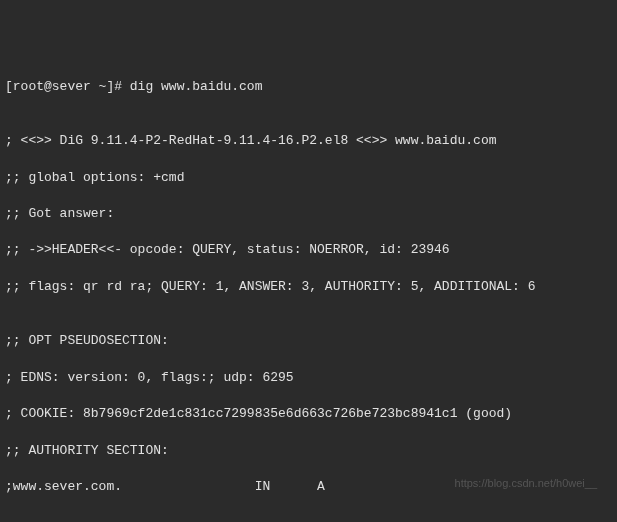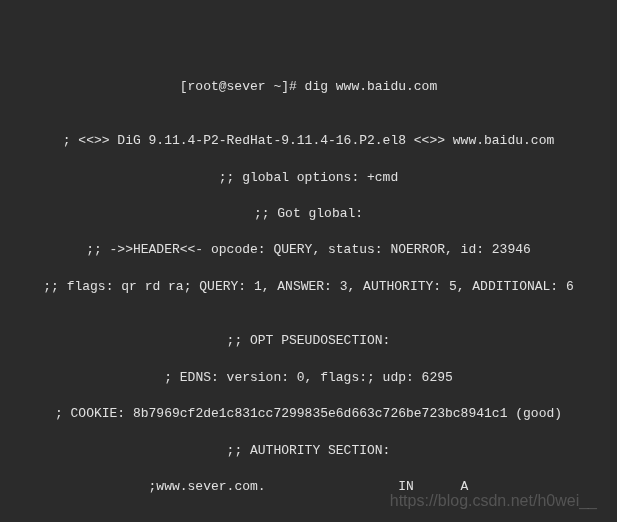--- a/index.html
+++ b/index.html
@@ -15,43 +15,42 @@
       line-height: 1.4;
       padding: 5px;
       width: 617px;
       height: 522px;
       overflow: hidden;
       white-space: pre;
       position: relative;
     }
     .terminal-line {
       white-space: pre;
-      text-align: center;
     }
     .watermark {
       position: absolute;
-      bottom: 10px;
+      bottom: 31px;
       right: 20px;
       color: rgba(180, 180, 180, 0.3);
-      font-size: 16px;
+      font-size: 11px;
       font-family: Arial, sans-serif;
       pointer-events: none;
       text-align: right;
     }
   </style>
 </head>
 <body>
 
 
 
 <div class="terminal-line">[root@sever ~]# dig www.baidu.com</div>
 <div class="terminal-line"></div>
 <div class="terminal-line">; &lt;&lt;&gt;&gt; DiG 9.11.4-P2-RedHat-9.11.4-16.P2.el8 &lt;&lt;&gt;&gt; www.baidu.com</div>
 <div class="terminal-line">;; global options: +cmd</div>
-<div class="terminal-line">;; Got global:</div>
+<div class="terminal-line">;; Got answer:</div>
 <div class="terminal-line">;; -&gt;&gt;HEADER&lt;&lt;- opcode: QUERY, status: NOERROR, id: 23946</div>
 <div class="terminal-line">;; flags: qr rd ra; QUERY: 1, ANSWER: 3, AUTHORITY: 5, ADDITIONAL: 6</div>
 <div class="terminal-line"></div>
 <div class="terminal-line">;; OPT PSEUDOSECTION:</div>
 <div class="terminal-line">; EDNS: version: 0, flags:; udp: 6295</div>
 <div class="terminal-line">; COOKIE: 8b7969cf2de1c831cc7299835e6d663c726be723bc8941c1 (good)</div>
 <div class="terminal-line">;; AUTHORITY SECTION:</div>
 <div class="terminal-line">;www.sever.com.                 IN      A</div>
 <div class="terminal-line"></div>
 

